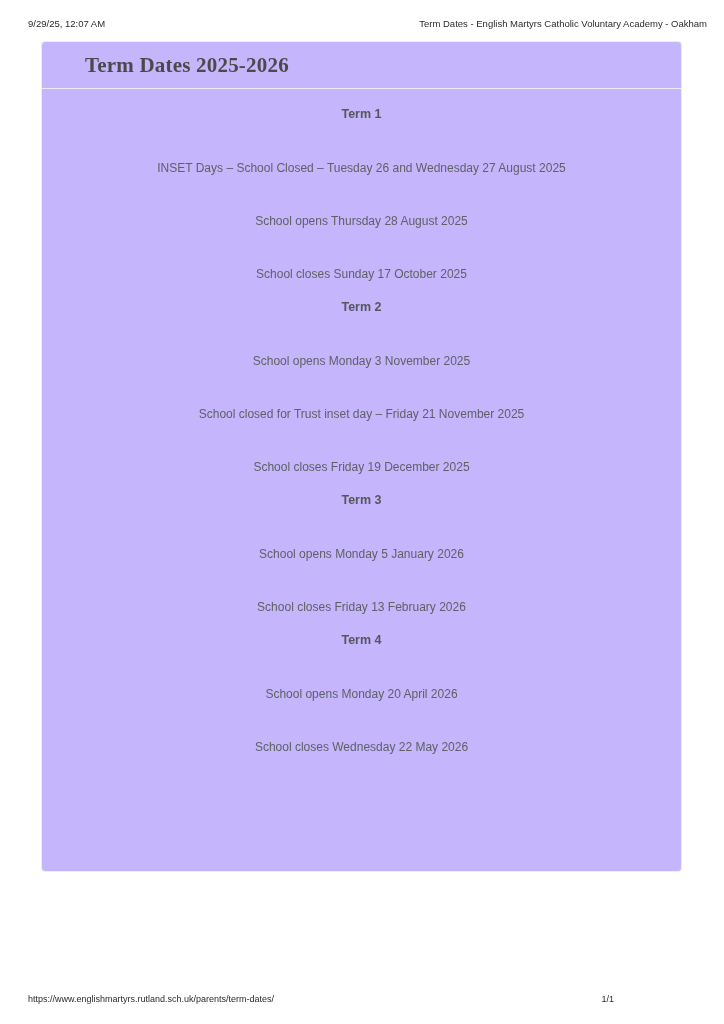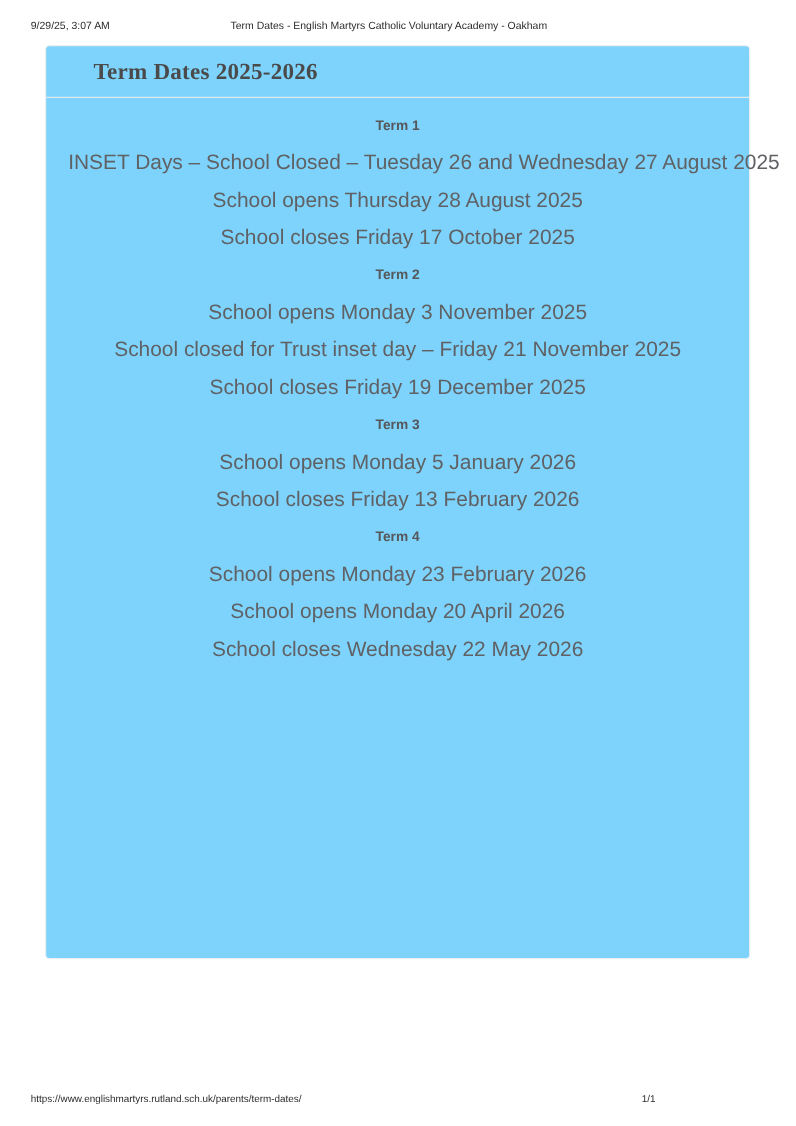--- a/index.html
+++ b/index.html
@@ -31,32 +31,32 @@
     position: absolute;
     left: 28px;
     top: 0;
     white-space: nowrap;
   }
   .print-header .ph-title {
     position: absolute;
     left: 0;
     right: 17px;
     top: 0;
-    text-align: center;
+    text-align: right;
     white-space: nowrap;
   }
 
   
   .card {
     position: absolute;
     left: 41px;
     top: 41px;
     width: 641px;
     height: 831px;
-    background: #7dd3fc;
+    background: #c4b5fd;
     border: 1px solid #eceef0;
     border-radius: 4px;
     box-sizing: border-box;
   }
   .card-head {
     height: 47px;
     border-bottom: 1px solid #eaecee;
     box-sizing: border-box;
     position: relative;
   }
@@ -79,90 +79,91 @@
   .term-heading {
     font-size: 12.5px;
     font-weight: bold;
     color: #55575a;
     line-height: 17px;
     margin: 0 0 0 0;
     padding: 0 0 0 0;
     height: 34px;
   }
   .term-line {
-    font-size: 19px;
+    font-size: 12px;
     font-weight: normal;
     color: #5f6164;
     line-height: 18px;
     height: 34px;
     white-space: nowrap;
+    margin-top: 19px;
   }
   .term-block {
     margin: 0;
     padding: 0;
     text-align: center;
   }
 
   
   .print-footer {
     position: absolute;
     bottom: 18px;
     left: 0;
     width: 624px;
     height: 14px;
     font-size: 9px;
     color: #2b2b2b;
     line-height: 14px;
+    padding-left: 18px;
   }
   .print-footer .pf-url {
     position: absolute;
     left: 28px;
     top: 0;
     white-space: nowrap;
   }
   .print-footer .pf-page {
     position: absolute;
     right: 28px;
     top: 0;
     white-space: nowrap;
   }
 </style>
 </head>
 <body>
 
 <div class="print-header">
-  <span class="ph-date">9/29/25, 3:07 AM</span>
+  <span class="ph-date">9/29/25, 12:07 AM</span>
   <span class="ph-title">Term Dates - English Martyrs Catholic Voluntary Academy - Oakham</span>
 </div>
 
 <div class="card">
   <div class="card-head">
     <div class="card-title">Term Dates 2025-2026</div>
   </div>
   <div class="card-body">
       <div class="term-block">
         <div class="term-heading">Term 1</div>
         <div class="term-line">INSET Days – School Closed – Tuesday 26 and Wednesday 27 August 2025</div>
         <div class="term-line">School opens Thursday 28 August 2025</div>
-        <div class="term-line">School closes Friday 17 October 2025</div>
+        <div class="term-line">School closes Sunday 17 October 2025</div>
       </div>
       <div class="term-block">
         <div class="term-heading">Term 2</div>
         <div class="term-line">School opens Monday 3 November 2025</div>
         <div class="term-line">School closed for Trust inset day – Friday 21 November 2025</div>
         <div class="term-line">School closes Friday 19 December 2025</div>
       </div>
       <div class="term-block">
         <div class="term-heading">Term 3</div>
         <div class="term-line">School opens Monday 5 January 2026</div>
         <div class="term-line">School closes Friday 13 February 2026</div>
       </div>
       <div class="term-block">
         <div class="term-heading">Term 4</div>
-        <div class="term-line">School opens Monday 23 February 2026</div>
       </div>
       <div class="term-block">
         <div class="term-line">School opens Monday 20 April 2026</div>
         <div class="term-line">School closes Wednesday 22 May 2026</div>
       </div>
     </div>
 </div>
 
 <div class="print-footer">
   <span class="pf-url">https://www.englishmartyrs.rutland.sch.uk/parents/term-dates/</span>

